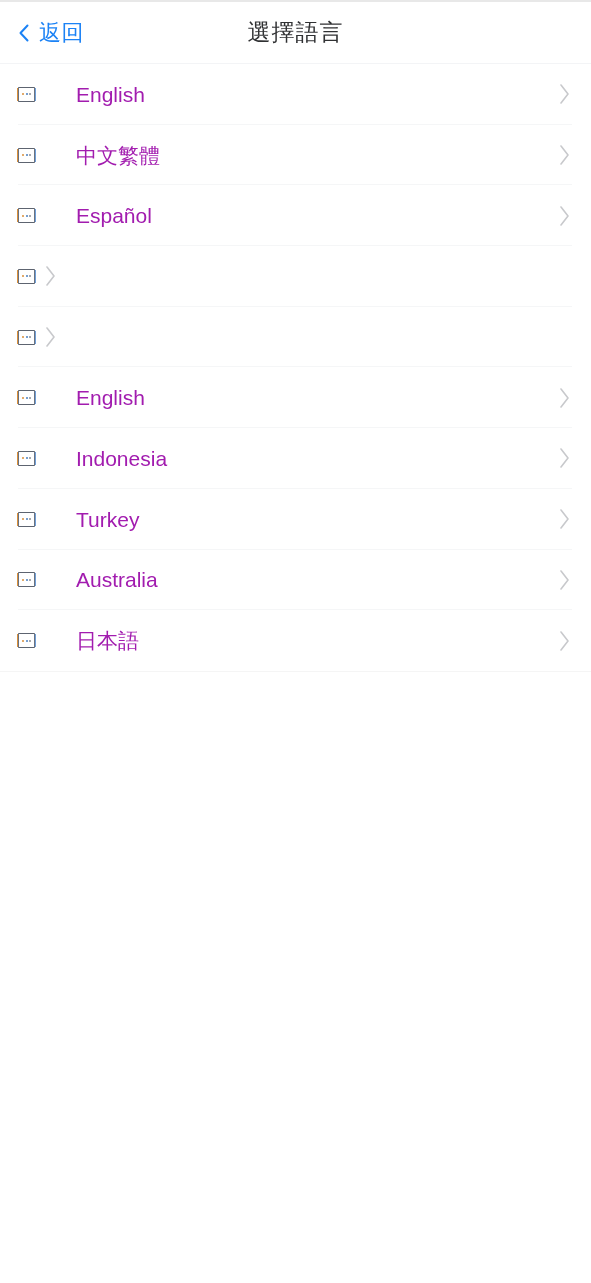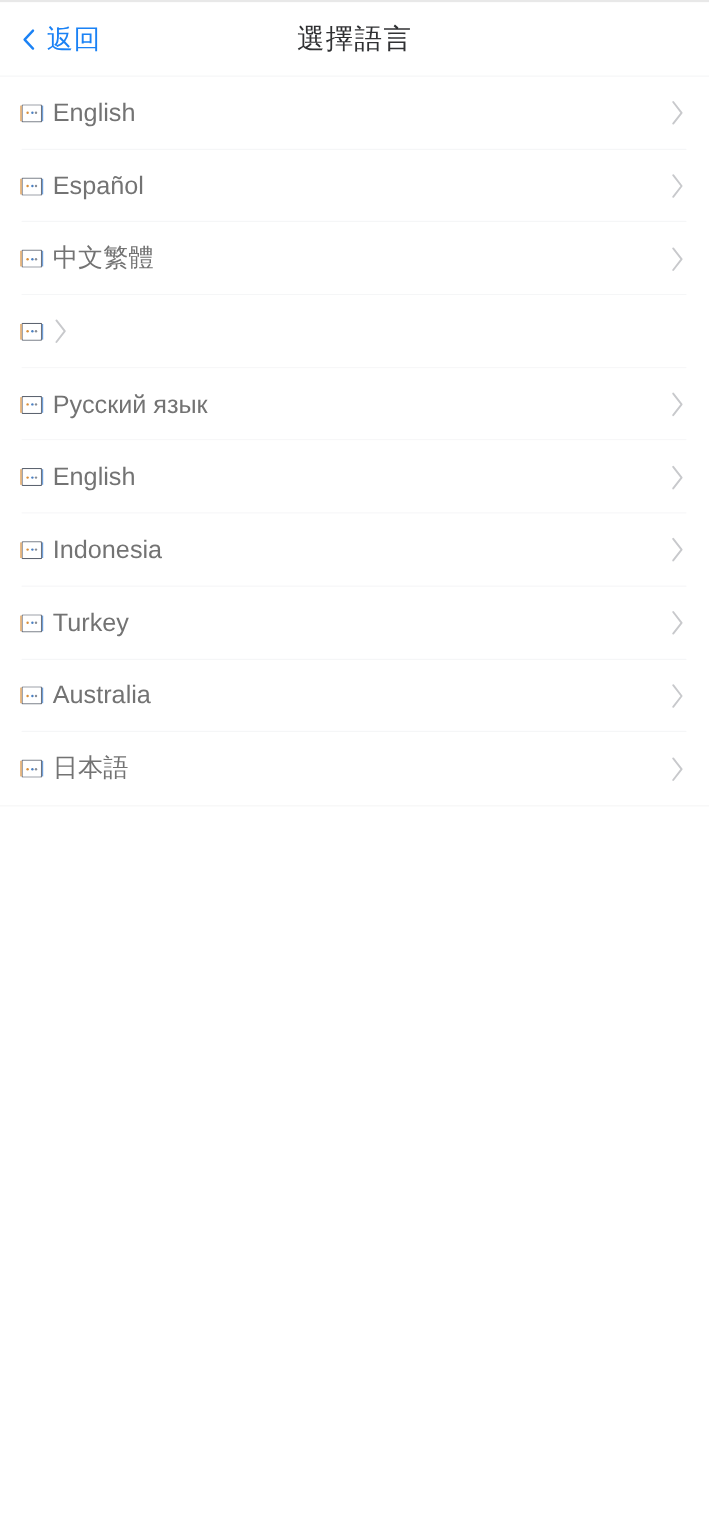--- a/index.html
+++ b/index.html
@@ -155,24 +155,25 @@
     height: 2px;
     border-radius: 50%;
     display: block;
   }
   .dot-a { background: #d98f3a; }
   .dot-b { background: #4a7fc1; }
   .dot-c { background: #8a8d93; }
 
   .lang-label {
     font-size: 21px;
-    color: #737373;
+    color: #a21caf;
     line-height: 1;
     white-space: nowrap;
     flex: 1 1 auto;
+    margin-left: 32px;
   }
 
   .row-arrow {
     display: block;
     width: 13px;
     height: 24px;
     flex: 0 0 auto;
     margin-right: 2px;
   }
 
@@ -216,56 +217,55 @@
       <polyline points="3,3 10,12 3,21" fill="none" stroke="#c8c9cc" stroke-width="1.6" stroke-linecap="round" stroke-linejoin="round"></polyline>
     </svg>
   </div>
 
   <div class="lang-row">
     <span class="flag-icon">
       <span class="dot dot-a"></span>
         <span class="dot dot-b"></span>
         <span class="dot dot-c"></span>
     </span>
+    <span class="lang-label">中文繁體</span>
+    <svg class="row-arrow" viewBox="0 0 13 24">
+      <polyline points="3,3 10,12 3,21" fill="none" stroke="#c8c9cc" stroke-width="1.6" stroke-linecap="round" stroke-linejoin="round"></polyline>
+    </svg>
+  </div>
+
+  <div class="lang-row">
+    <span class="flag-icon">
+      <span class="dot dot-a"></span>
+        <span class="dot dot-b"></span>
+        <span class="dot dot-c"></span>
+    </span>
     <span class="lang-label">Español</span>
     <svg class="row-arrow" viewBox="0 0 13 24">
       <polyline points="3,3 10,12 3,21" fill="none" stroke="#c8c9cc" stroke-width="1.6" stroke-linecap="round" stroke-linejoin="round"></polyline>
     </svg>
   </div>
 
   <div class="lang-row">
     <span class="flag-icon">
       <span class="dot dot-a"></span>
         <span class="dot dot-b"></span>
         <span class="dot dot-c"></span>
     </span>
-    <span class="lang-label">中文繁體</span>
-    <svg class="row-arrow" viewBox="0 0 13 24">
-      <polyline points="3,3 10,12 3,21" fill="none" stroke="#c8c9cc" stroke-width="1.6" stroke-linecap="round" stroke-linejoin="round"></polyline>
-    </svg>
-  </div>
-
-  <div class="lang-row">
-    <span class="flag-icon">
-      <span class="dot dot-a"></span>
-        <span class="dot dot-b"></span>
-        <span class="dot dot-c"></span>
-    </span>
-    <svg class="row-arrow" viewBox="0 0 13 24">
-      <polyline points="3,3 10,12 3,21" fill="none" stroke="#c8c9cc" stroke-width="1.6" stroke-linecap="round" stroke-linejoin="round"></polyline>
-    </svg>
-  </div>
-
-  <div class="lang-row">
-    <span class="flag-icon">
-      <span class="dot dot-a"></span>
-        <span class="dot dot-b"></span>
-        <span class="dot dot-c"></span>
-    </span>
-    <span class="lang-label">Русский язык</span>
+    <svg class="row-arrow" viewBox="0 0 13 24">
+      <polyline points="3,3 10,12 3,21" fill="none" stroke="#c8c9cc" stroke-width="1.6" stroke-linecap="round" stroke-linejoin="round"></polyline>
+    </svg>
+  </div>
+
+  <div class="lang-row">
+    <span class="flag-icon">
+      <span class="dot dot-a"></span>
+        <span class="dot dot-b"></span>
+        <span class="dot dot-c"></span>
+    </span>
     <svg class="row-arrow" viewBox="0 0 13 24">
       <polyline points="3,3 10,12 3,21" fill="none" stroke="#c8c9cc" stroke-width="1.6" stroke-linecap="round" stroke-linejoin="round"></polyline>
     </svg>
   </div>
 
   <div class="lang-row">
     <span class="flag-icon">
       <span class="dot dot-a"></span>
         <span class="dot dot-b"></span>
         <span class="dot dot-c"></span>

